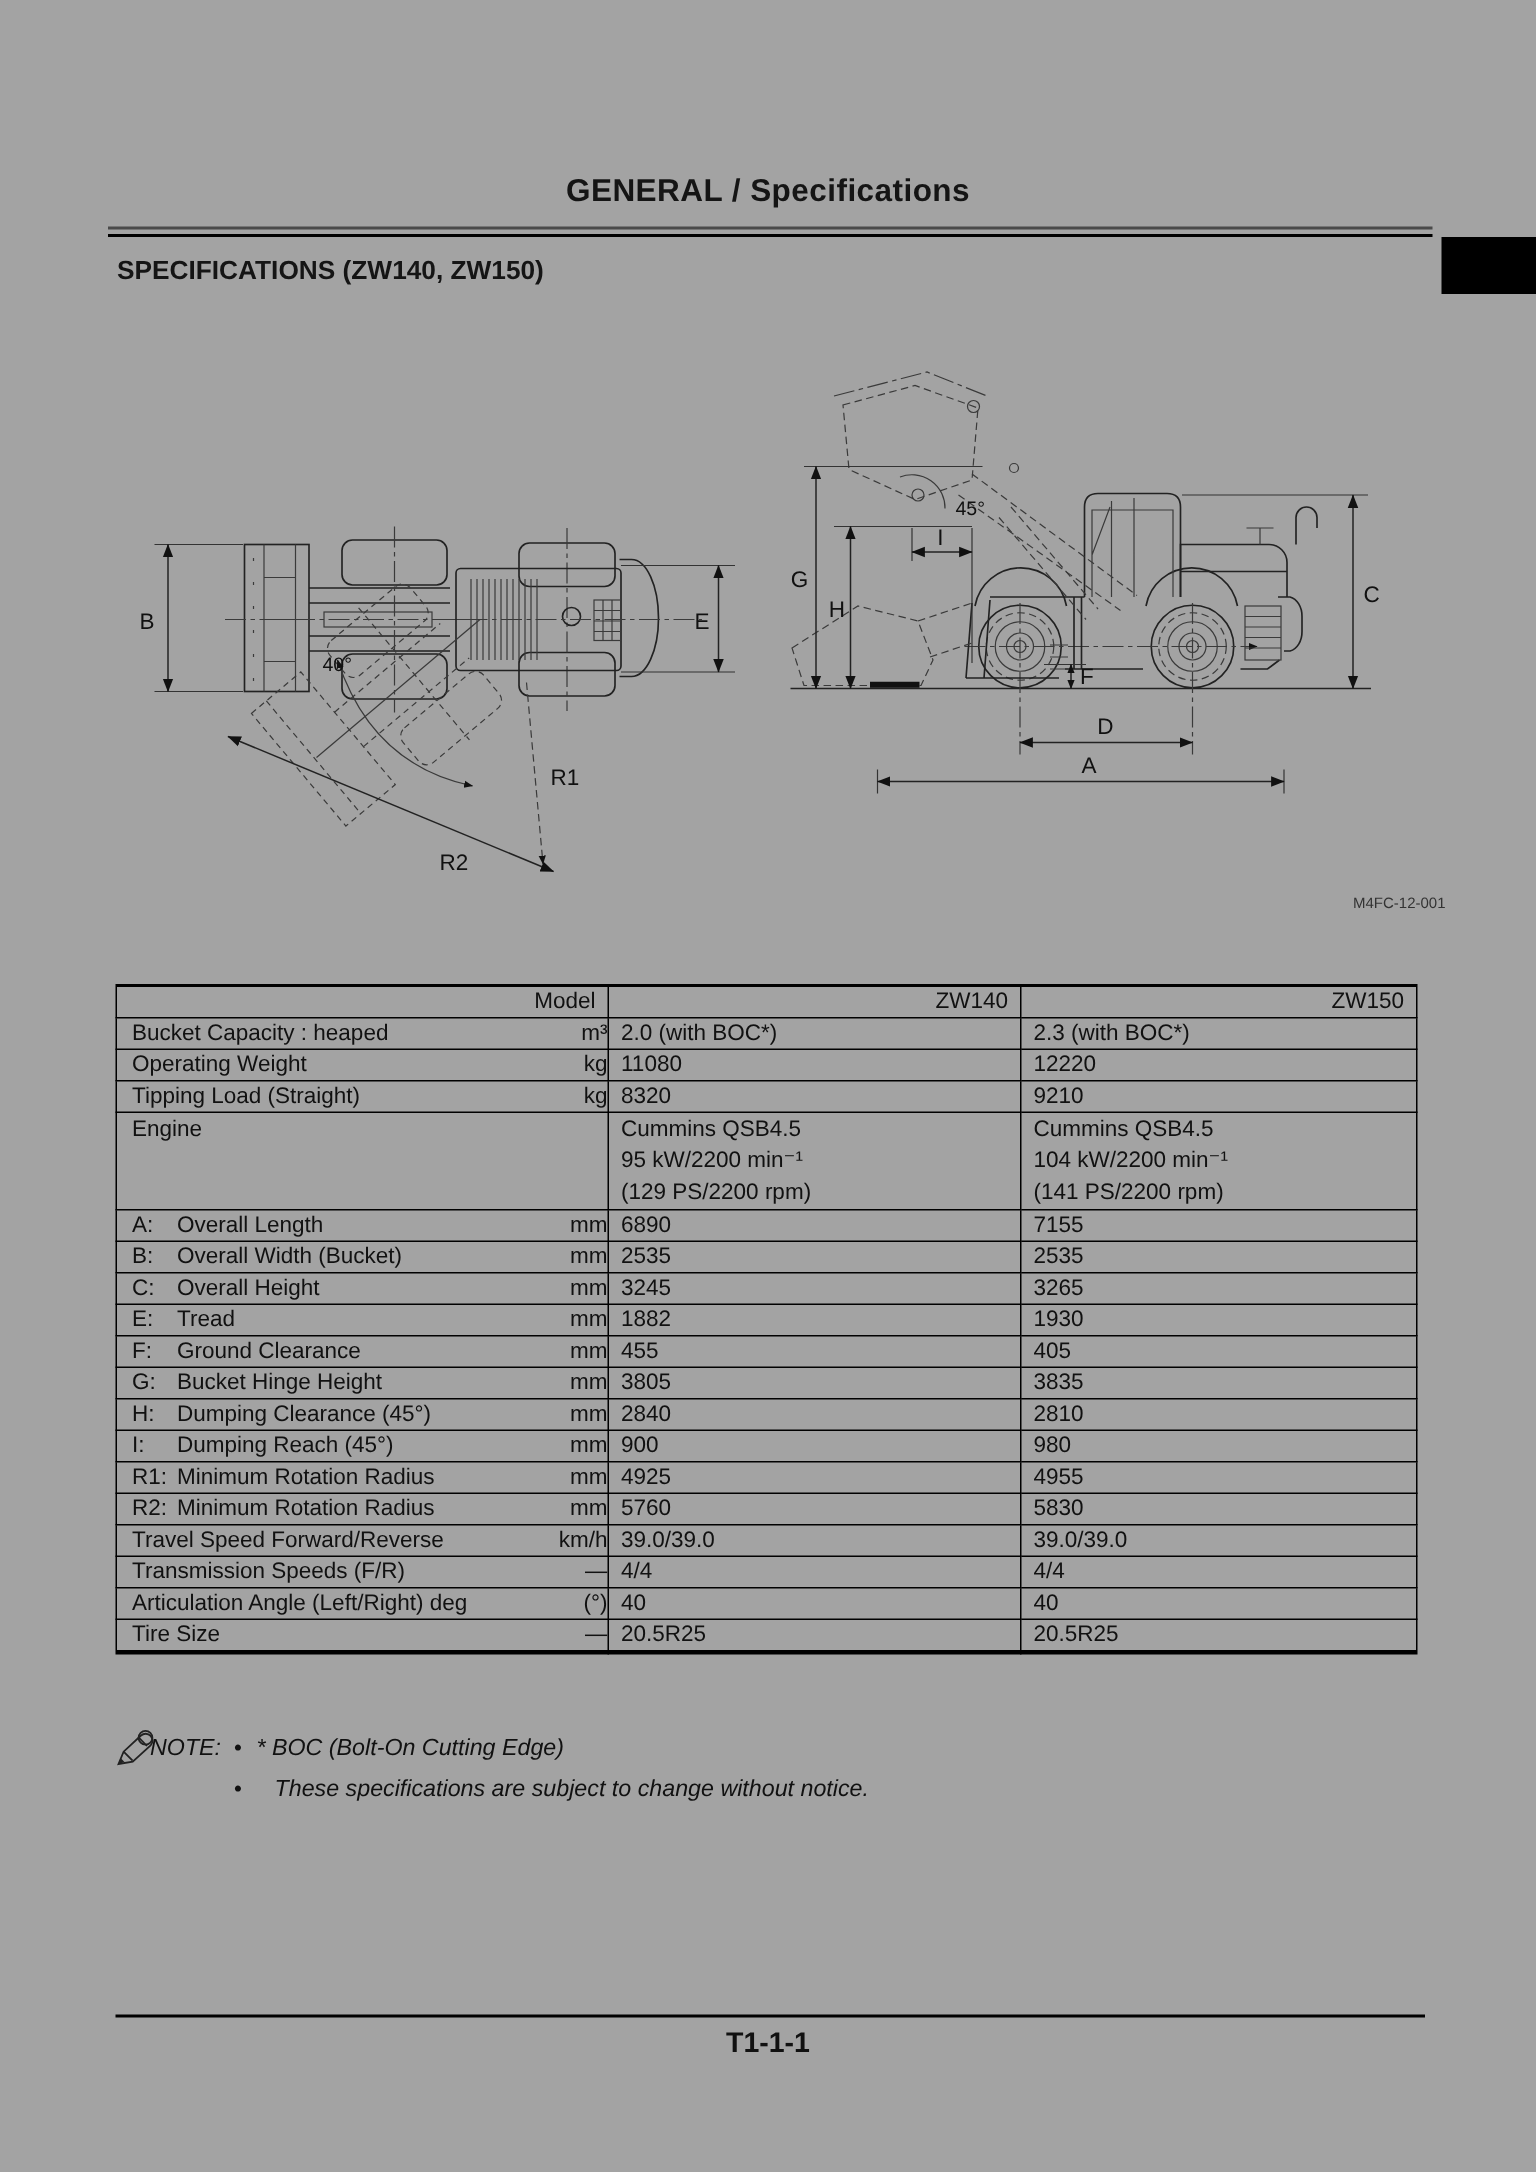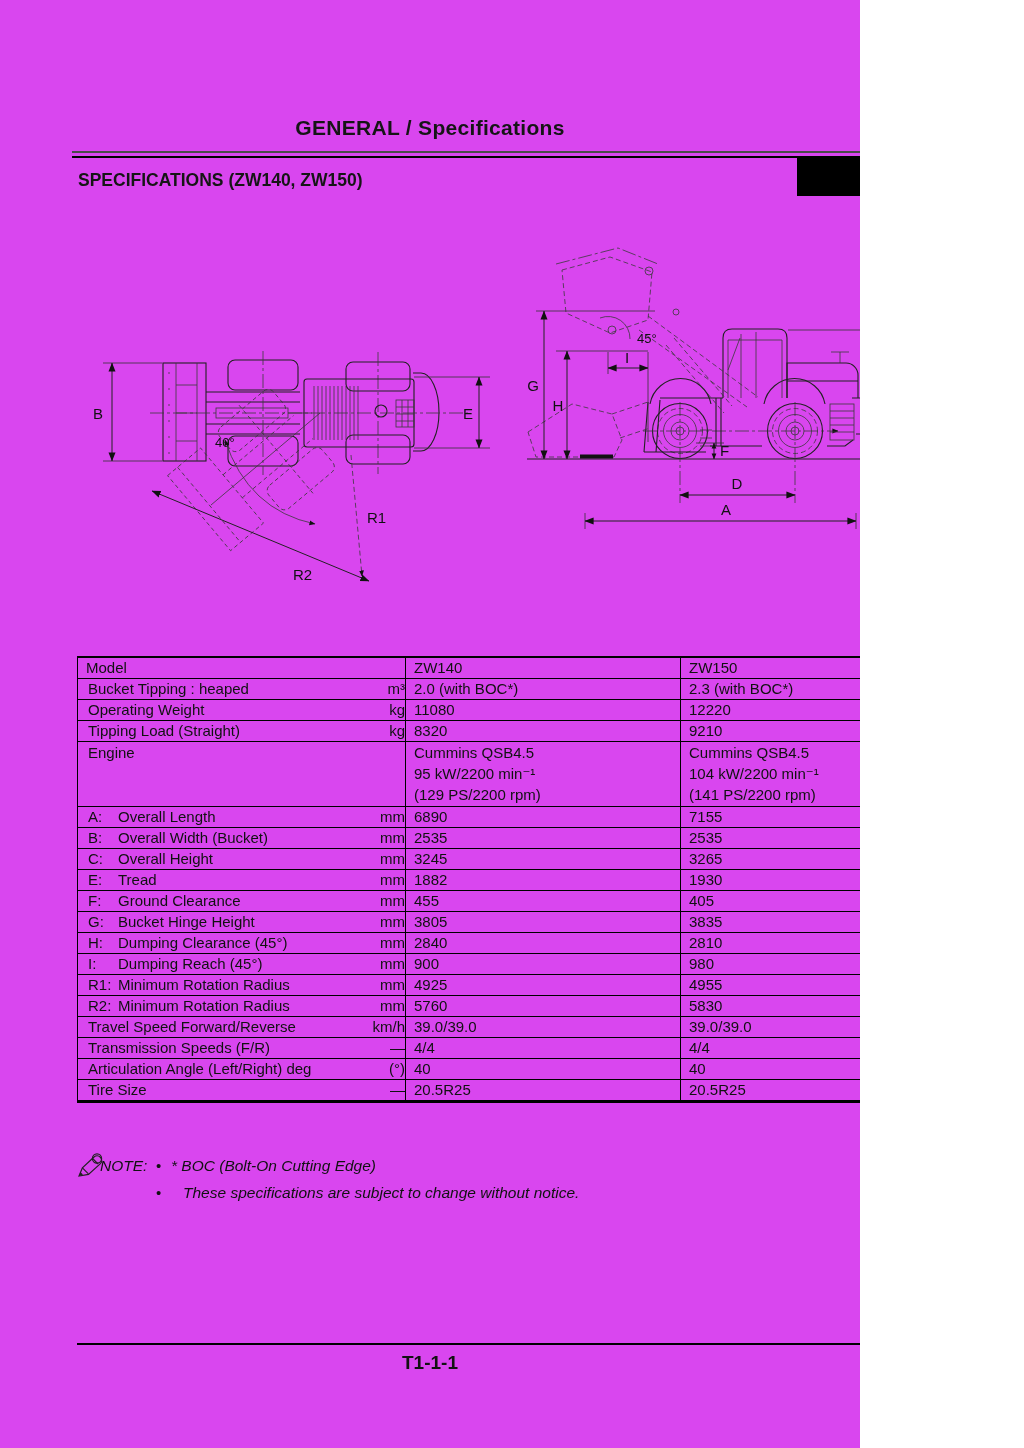--- a/index.html
+++ b/index.html
@@ -1,17 +1,17 @@
 <!DOCTYPE html>
 <html><head>
 <meta charset="utf-8">
 <style>
   html,body { margin:0; padding:0; background:#fff; }
   .page {
-    position:relative; width:860px; height:1448px; background:#d946ef;
+    position:relative; width:1024px; height:1448px; background:#a3a3a3;
     font-family:"Liberation Sans","DejaVu Sans",sans-serif; color:#111; overflow:hidden;
   }
   .header-title {
     position:absolute; top:116px; left:0; width:100%; text-align:center;
     font-size:21px; font-weight:bold; letter-spacing:.3px; color:#151515;
   }
   .header-rule {
     position:absolute; top:151px; left:72px; width:883px; height:3px;
     border-top:2px solid #4a4a4a; border-bottom:2px solid #000;
   }
@@ -25,21 +25,21 @@
 
   .spec-table {
     position:absolute; top:656px; left:77px; width:867px;
     border-collapse:collapse; table-layout:fixed; font-size:15px; color:#111;
     border:1.5px solid #000; border-top-width:2px; border-bottom-width:3px;
   }
   .spec-table th, .spec-table td {
     border:1px solid #000; padding:0 8px; height:20px; line-height:20px;
     font-weight:normal; overflow:hidden; white-space:nowrap;
   }
-  .spec-table thead th { text-align:left; }
+  .spec-table thead th { text-align:right; }
   td.c-label { text-align:left; border-right:none; padding-left:10px; }
   td.c-unit  { text-align:right; border-left:none; padding-right:0; }
   td.c-val   { }
   .pfx { display:inline-block; min-width:30px; }
   tr.engine-row td { height:64px; vertical-align:top; line-height:21px; }
   tr.engine-row td.c-val { white-space:pre-line; }
 
   .note-label { position:absolute; top:1157px; left:100px; font-size:15.5px; font-style:italic; }
   .note-bullet-1 { position:absolute; top:1157px; left:156px; font-size:15px; }
   .note-item-1 { position:absolute; top:1157px; left:171px; font-size:15.5px; font-style:italic; }
@@ -233,21 +233,21 @@
     </colgroup>
     <thead>
       <tr>
         <th colspan="2">Model</th>
         <th>ZW140</th>
         <th>ZW150</th>
       </tr>
     </thead>
     <tbody>
         <tr>
-          <td class="c-label">Bucket Tipping : heaped</td>
+          <td class="c-label">Bucket Capacity : heaped</td>
           <td class="c-unit">m³</td>
           <td class="c-val">2.0 (with BOC*)</td>
           <td class="c-val">2.3 (with BOC*)</td>
         </tr>
         <tr>
           <td class="c-label">Operating Weight</td>
           <td class="c-unit">kg</td>
           <td class="c-val">11080</td>
           <td class="c-val">12220</td>
         </tr>

